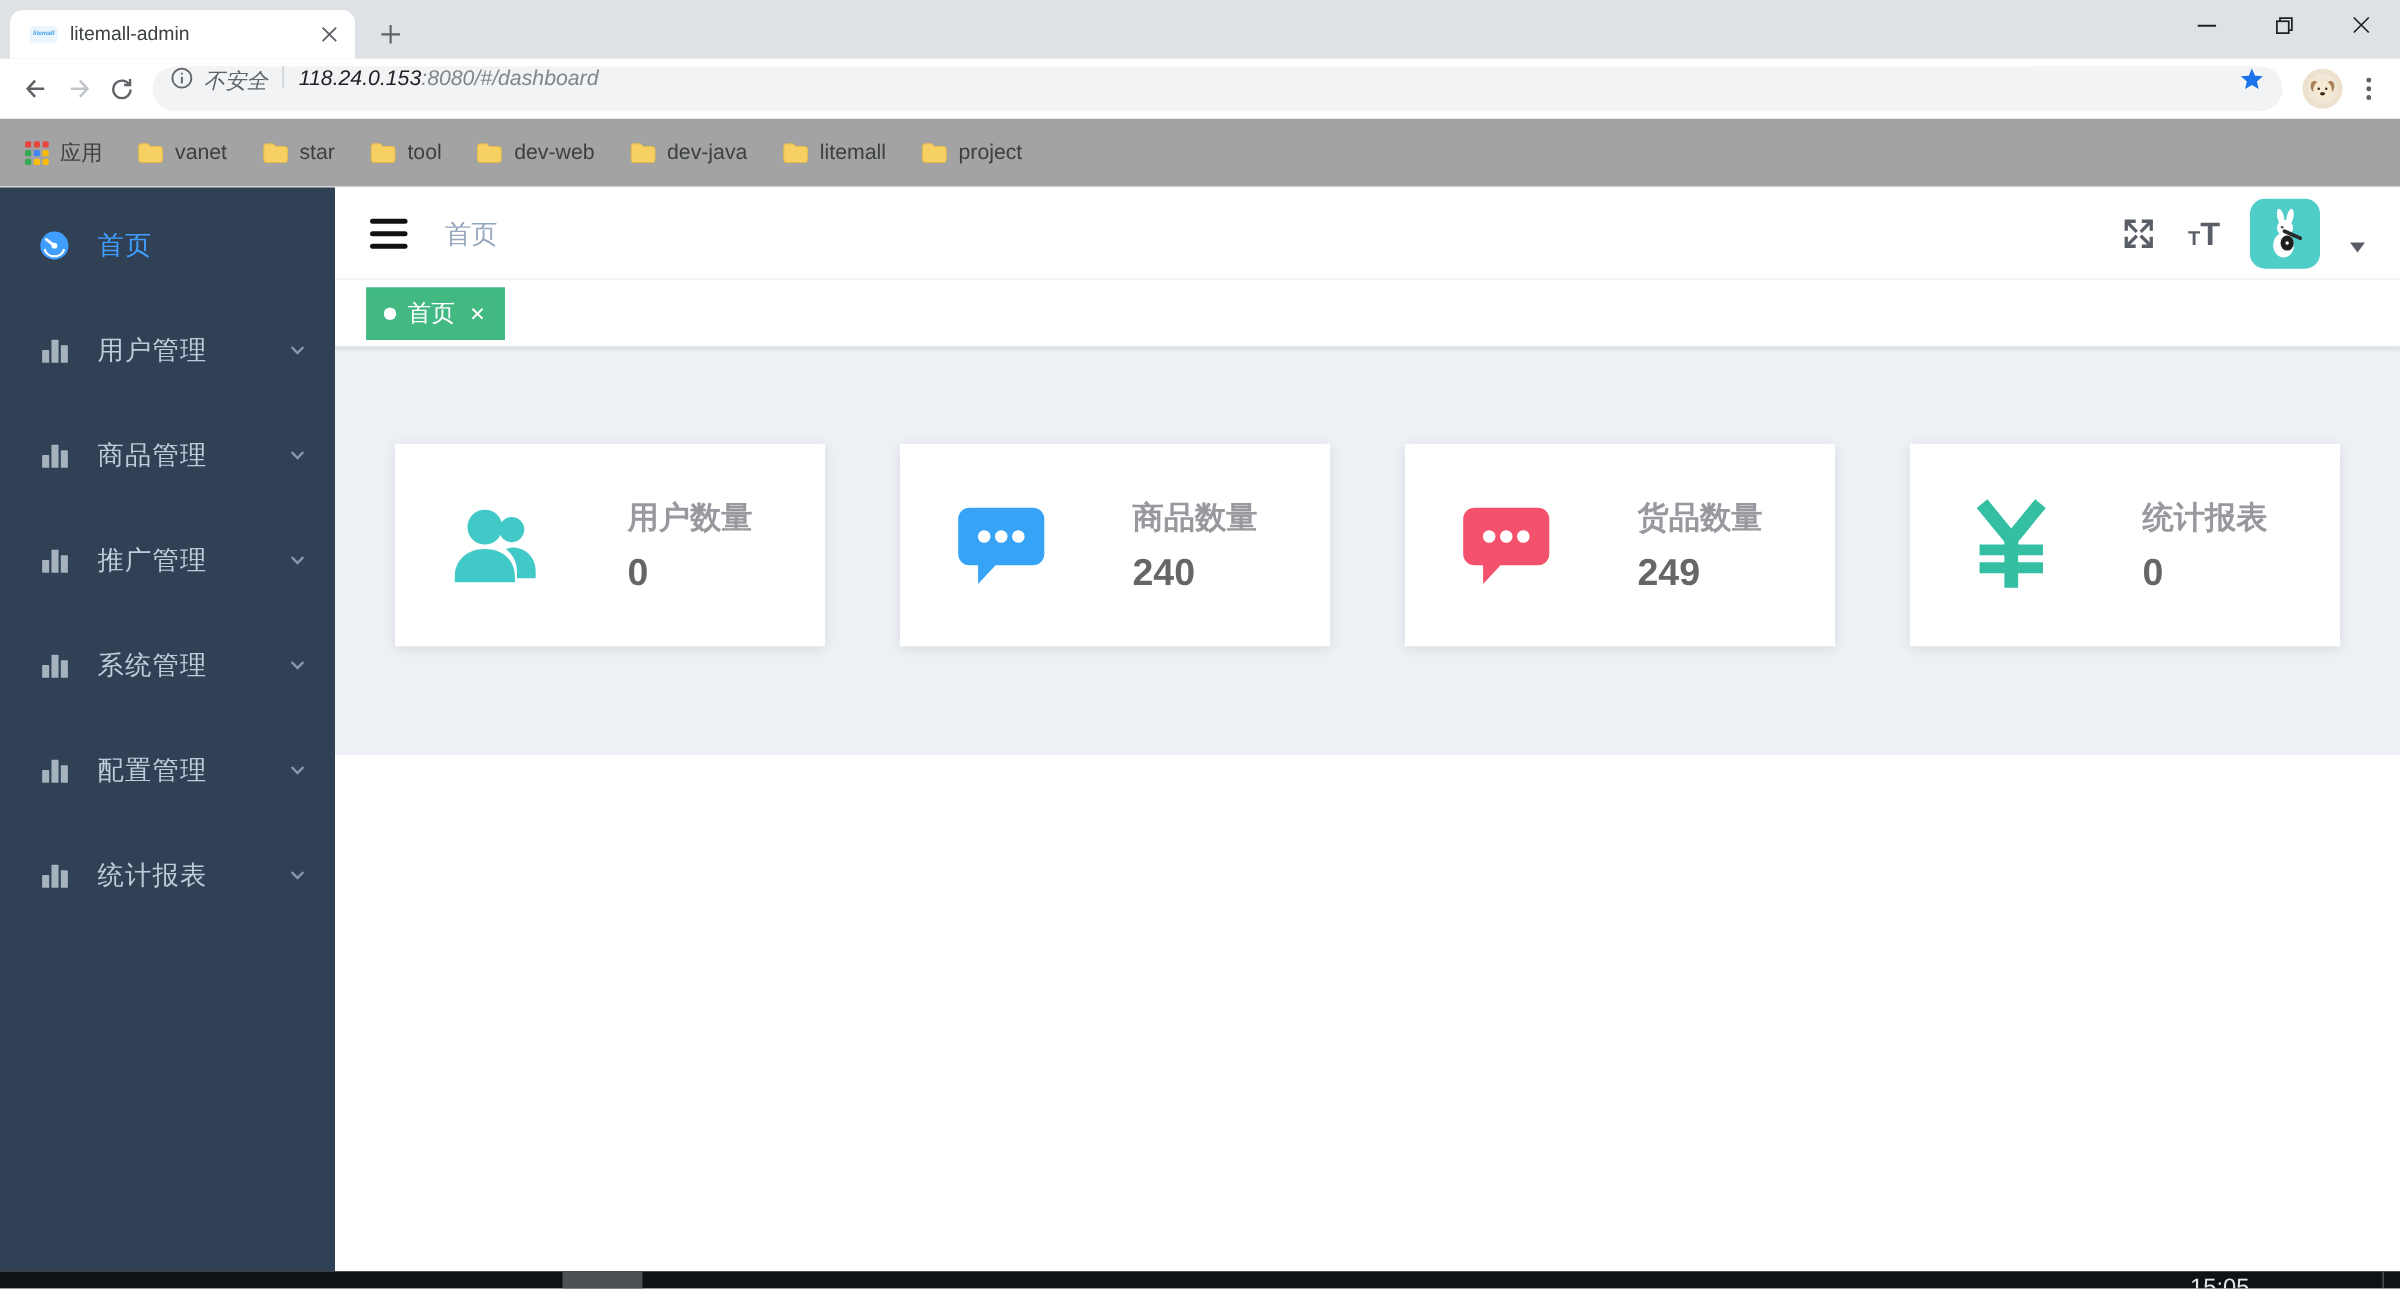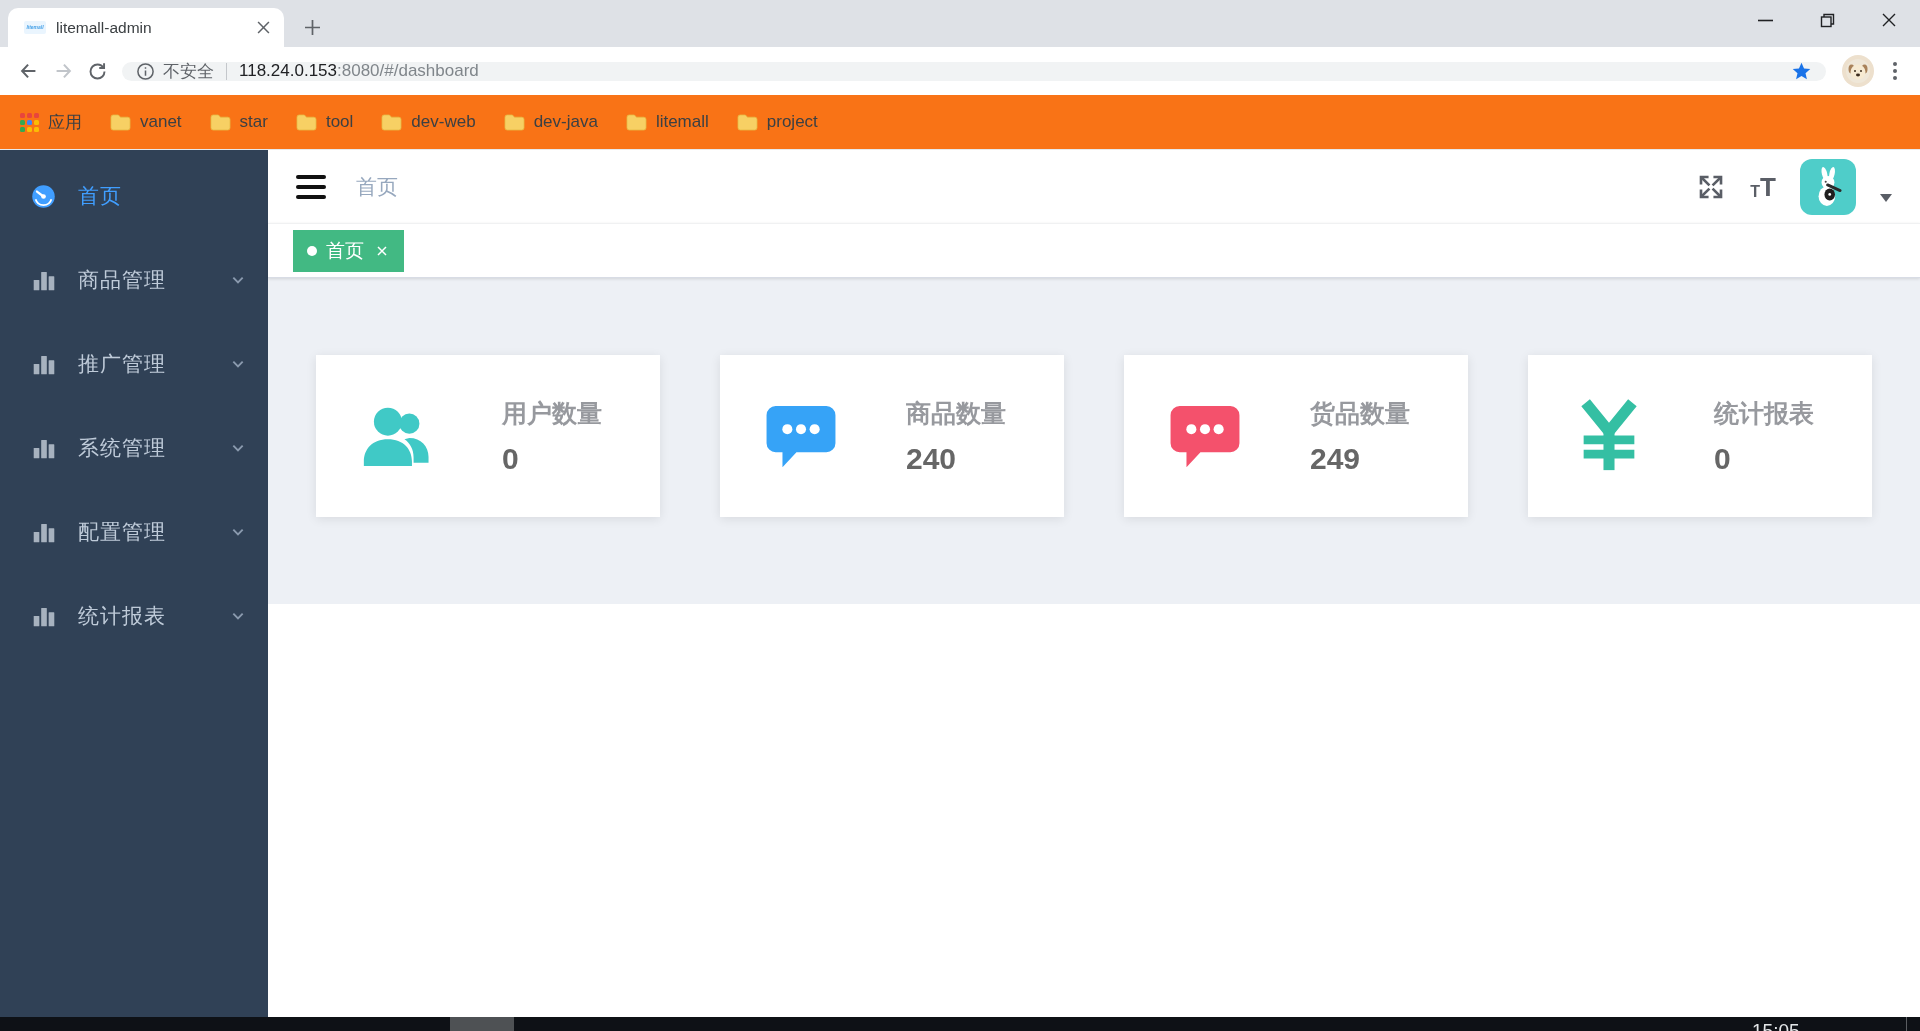--- a/index.html
+++ b/index.html
@@ -14,32 +14,32 @@
   .favicon { width:22px; height:13px; overflow:hidden; font-size:5px; font-weight:bold; font-style:italic;
              color:#4aa3e8; letter-spacing:0; line-height:13px; background:#eaf5fe; border-radius:2px; text-align:center; flex:0 0 auto; }
   .tab-title { flex:1; margin-left:10px; font-size:15.5px; color:#3c4043; white-space:nowrap; overflow:hidden; }
   .icon-x { width:18px; height:18px; display:flex; align-items:center; justify-content:center; border-radius:50%; }
   .newtab { width:28px; height:28px; margin:0 0 6px 14px; display:flex; align-items:center; justify-content:center; }
   .wincontrols { position:absolute; top:0; right:0; height:40px; display:flex; }
   .winbtn { width:62px; height:40px; display:flex; align-items:center; justify-content:center; }
 
   .toolbar { height:48px; background:#fff; display:flex; align-items:center; padding:0 10px 0 12px; }
   .navbtn { width:34px; height:34px; display:flex; align-items:center; justify-content:center; border-radius:50%; flex:0 0 auto; }
-  .omnibox { flex:1; height:19px; margin:0 10px 0 8px; background:#f1f3f4; border-radius:18px;
-             display:flex; align-items:center; padding:0 14px; }
+  .omnibox { flex:1; height:36px; margin:0 10px 0 8px; background:#f1f3f4; border-radius:18px;
+             display:flex; padding:0 14px;font-style:italic; }
   .sec-label { font-size:17px; color:#5f6368; margin-left:8px; white-space:nowrap; }
   .om-div { width:1px; height:17px; background:#c4c7cb; margin:0 12px; }
   .url { font-size:17px; white-space:nowrap; }
   .url .host { color:#202124; }
   .url .path { color:#80868b; }
   .om-spacer { flex:1; }
   .chrome-avatar { width:32px; height:32px; border-radius:50%; background:#ede0cd; display:flex; align-items:center; justify-content:center; overflow:hidden; flex:0 0 auto; margin:0 6px; }
   .menu-dots { width:30px; height:30px; display:flex; align-items:center; justify-content:center; flex:0 0 auto; }
 
-  .bookmarks { height:55px; background:#f97316; display:flex; align-items:center; padding-left:14px; gap:10px;
+  .bookmarks { height:55px; background:#a3a3a3; display:flex; align-items:center; padding-left:14px; gap:10px;
                border-bottom:1px solid #e7e9eb; }
   .bm { display:flex; align-items:center; gap:9px; padding:4px 12px 4px 6px; border-radius:14px; }
   .bm-label { font-size:17px; color:#3c4043; white-space:nowrap; }
   .apps-grid { width:19px; height:19px; display:grid; grid-template-columns:repeat(3,1fr); gap:2px; }
   .apps-grid i { border-radius:1.5px; }
   .apps-grid i:nth-child(1),.apps-grid i:nth-child(2),.apps-grid i:nth-child(3){ background:#e8453c; }
   .apps-grid i:nth-child(4){ background:#34a853; } .apps-grid i:nth-child(5){ background:#4285f4; }
   .apps-grid i:nth-child(6){ background:#fbbc05; } .apps-grid i:nth-child(7){ background:#34a853; }
   .apps-grid i:nth-child(8),.apps-grid i:nth-child(9){ background:#fbbc05; }
 
@@ -277,20 +277,37 @@
               <path d="M12 12 L6.2 7.6" stroke="#fff" stroke-width="2" stroke-linecap="round"></path>
               <circle cx="12" cy="12" r="2.1" fill="#fff"></circle>
               <path d="M5 14.5 A7.3 7.3 0 0 0 19 14.5" fill="none" stroke="#fff" stroke-width="1.6"></path>
             </svg>
           </span>
 
           <span class="s-label">首页</span>
 
         </div>
 
+        <div class="s-item">
+
+          <span class="s-icon">
+            <svg width="26" height="26" viewBox="0 0 24 24" fill="#a7b2bf">
+              <rect x="2.5" y="12" width="5.2" height="9.5" rx="0.5"></rect>
+              <rect x="9.4" y="4.5" width="5.2" height="17" rx="0.5"></rect>
+              <rect x="16.3" y="8.5" width="5.2" height="13" rx="0.5"></rect>
+            </svg>
+          </span>
+
+          <span class="s-label">用户管理</span>
+          <span class="s-chevron">
+            <svg width="16" height="16" viewBox="0 0 12 12" fill="none" stroke="#8a9aae" stroke-width="1.4">
+              <path d="M2.5 4.2 L6 7.8 L9.5 4.2"></path>
+            </svg>
+          </span>
+        </div>
 
 
         <div class="s-item">
 
           <span class="s-icon">
             <svg width="26" height="26" viewBox="0 0 24 24" fill="#a7b2bf">
               <rect x="2.5" y="12" width="5.2" height="9.5" rx="0.5"></rect>
               <rect x="9.4" y="4.5" width="5.2" height="17" rx="0.5"></rect>
               <rect x="16.3" y="8.5" width="5.2" height="13" rx="0.5"></rect>
             </svg>

